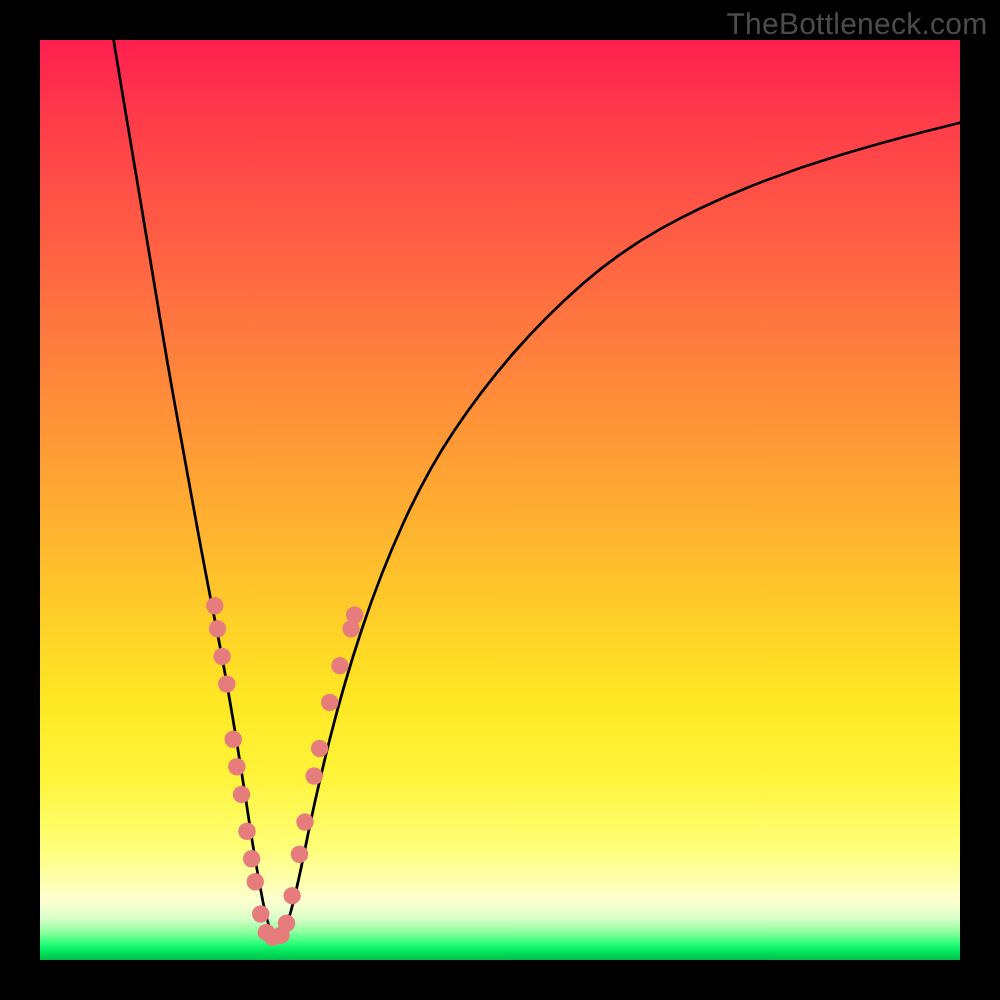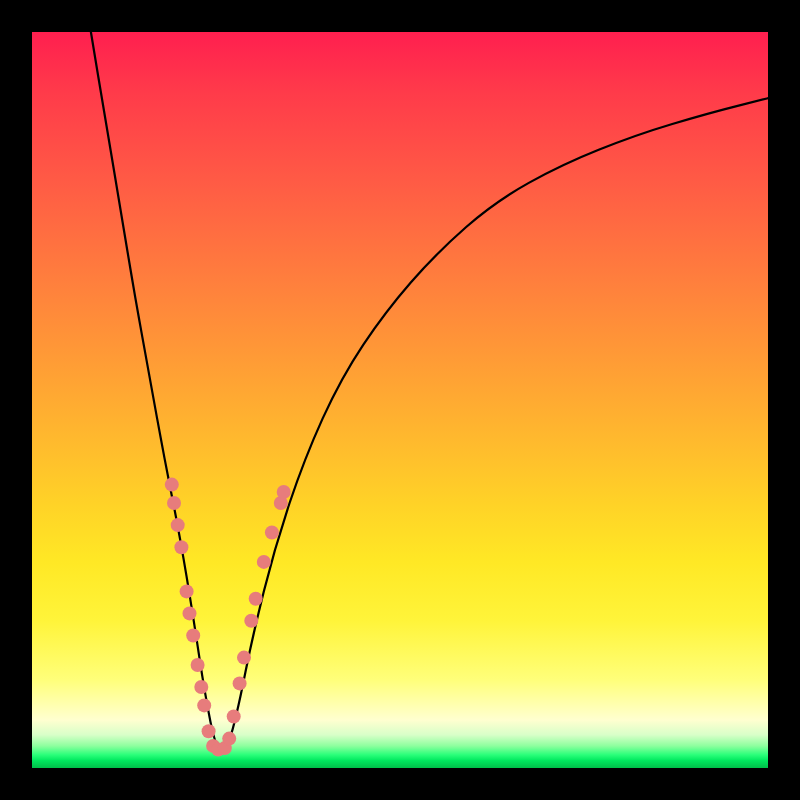--- a/index.html
+++ b/index.html
@@ -99,13 +99,14 @@
           <circle cx="212.0" cy="625.6" r="7" class="marker"></circle>
           <circle cx="219.3" cy="588.8" r="7" class="marker"></circle>
           <circle cx="223.7" cy="566.7" r="7" class="marker"></circle>
           <circle cx="231.8" cy="529.9" r="7" class="marker"></circle>
           <circle cx="239.9" cy="500.5" r="7" class="marker"></circle>
           <circle cx="248.8" cy="471.0" r="7" class="marker"></circle>
           <circle cx="251.7" cy="460.0" r="7" class="marker"></circle>
         </g>
     </svg>
   </div>
+  <div class="watermark">TheBottleneck.com</div>
 </div>
 
 </body></html>

